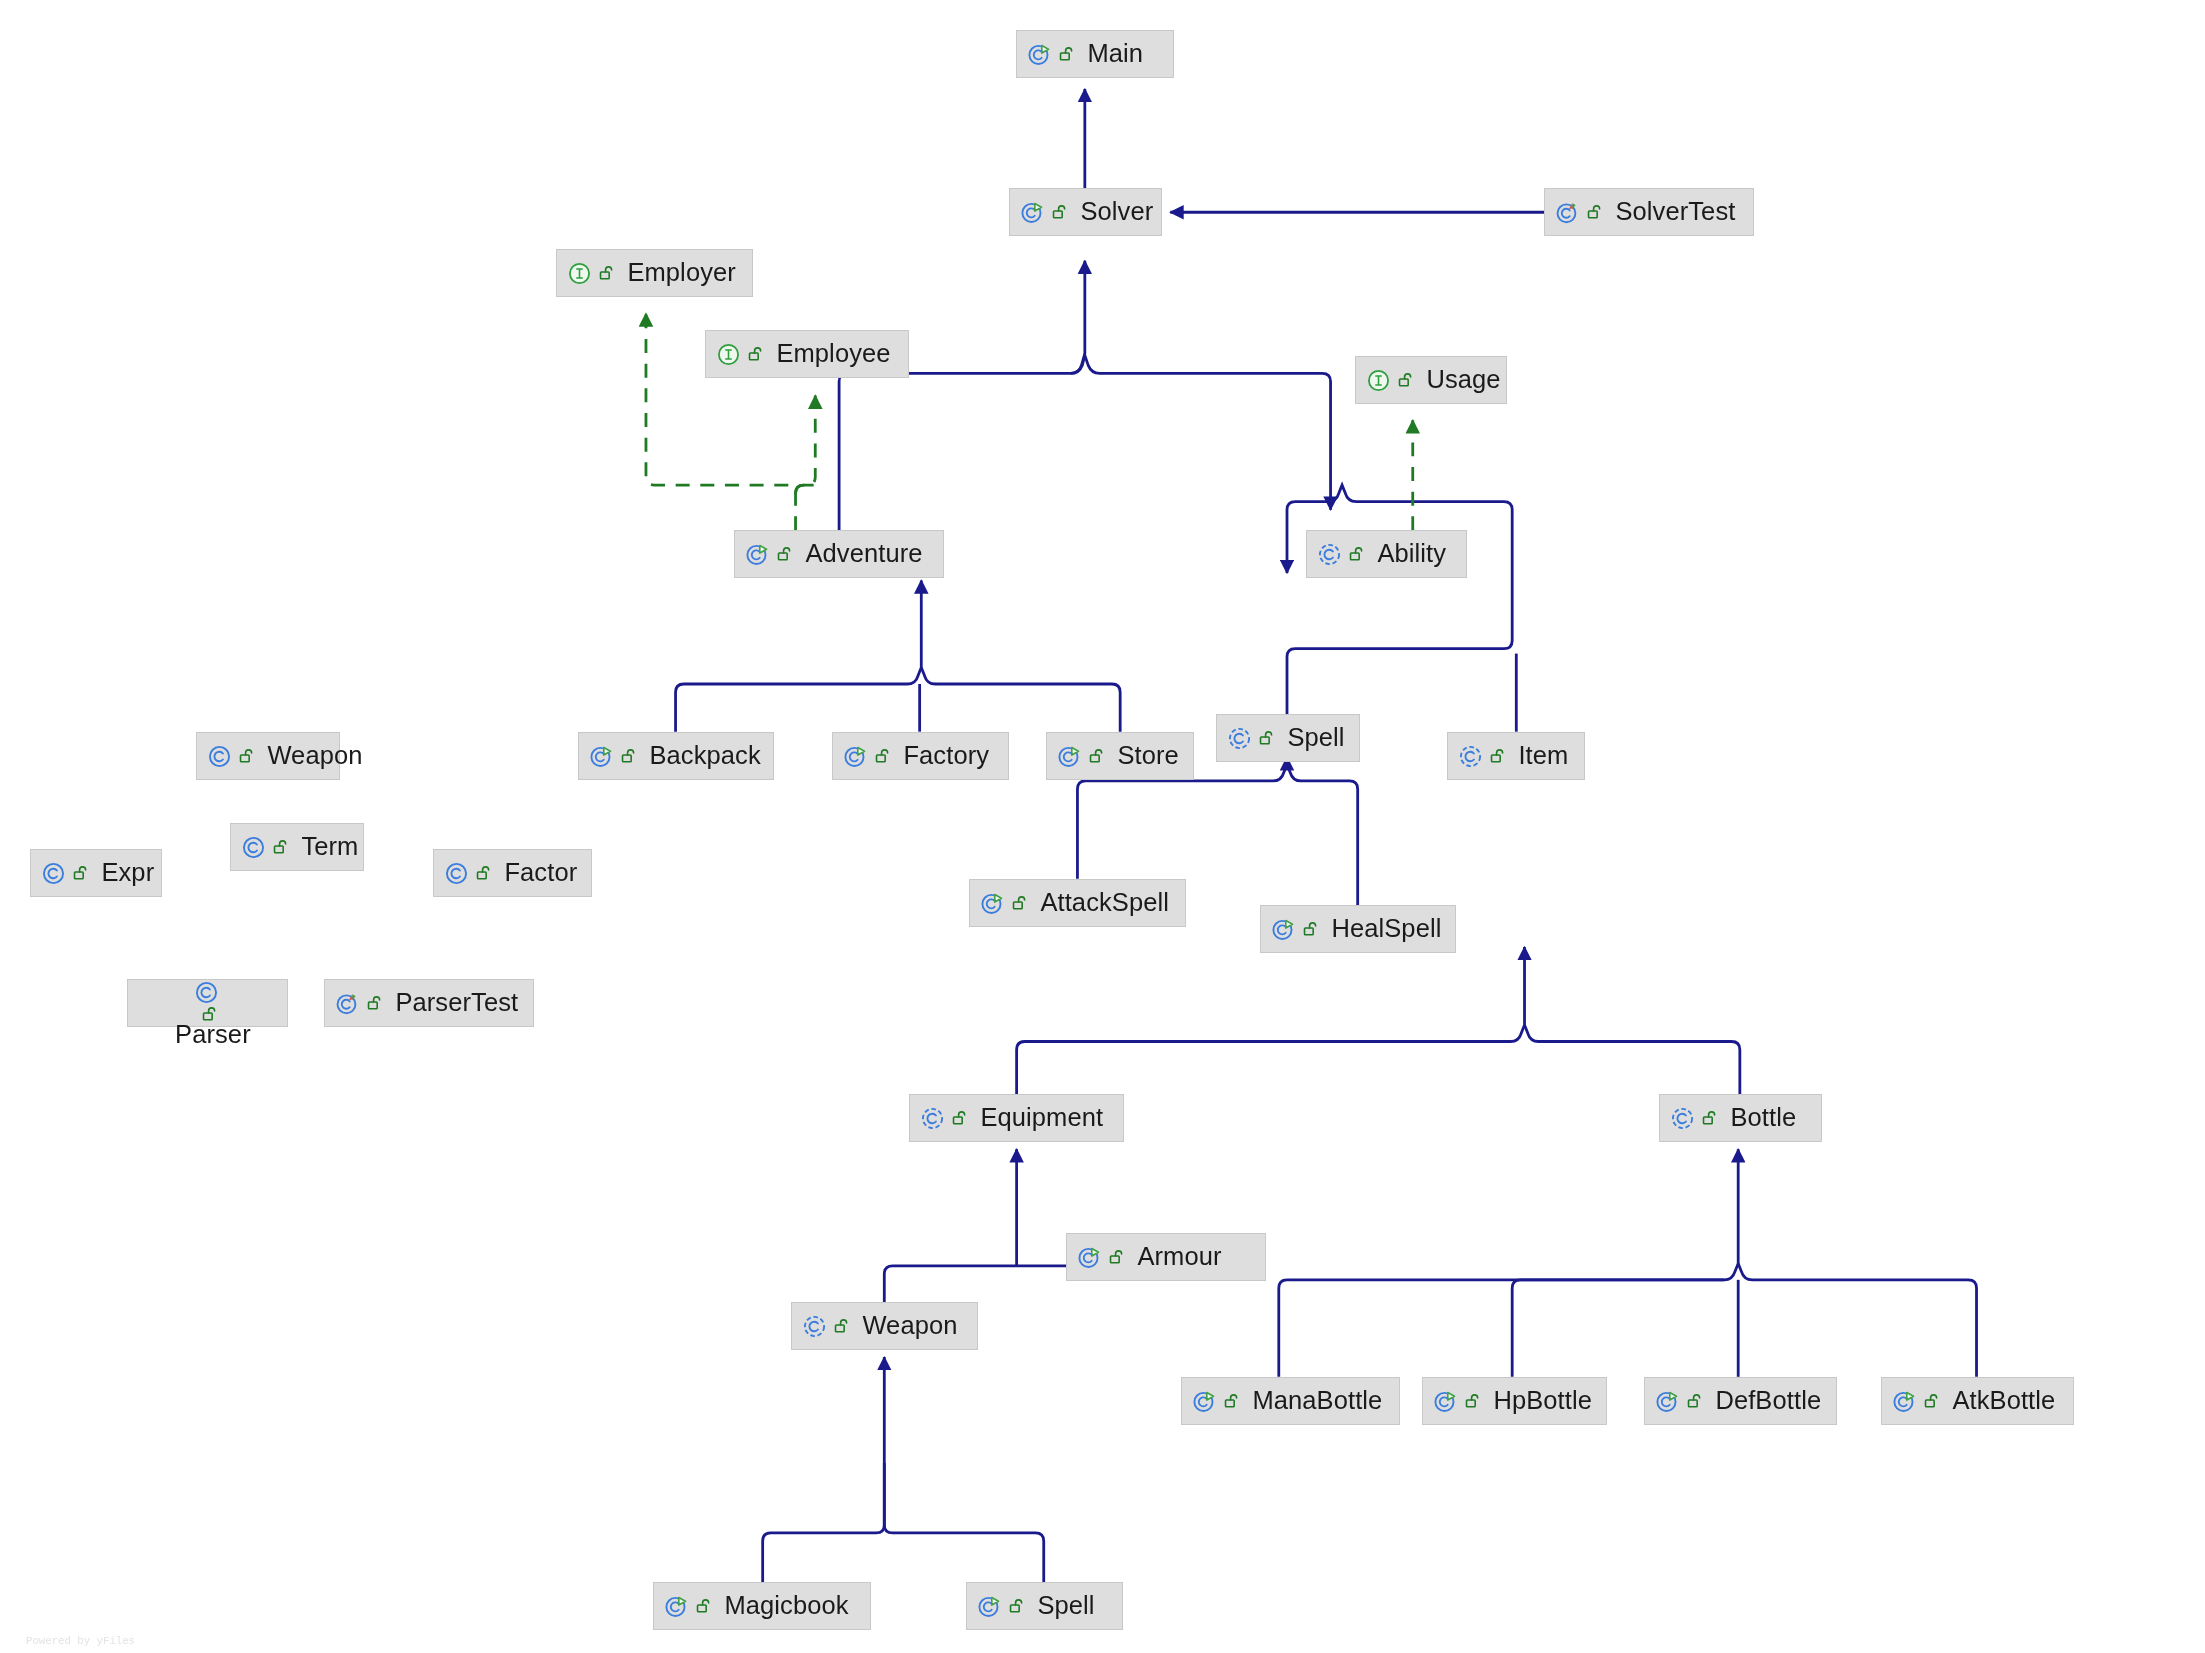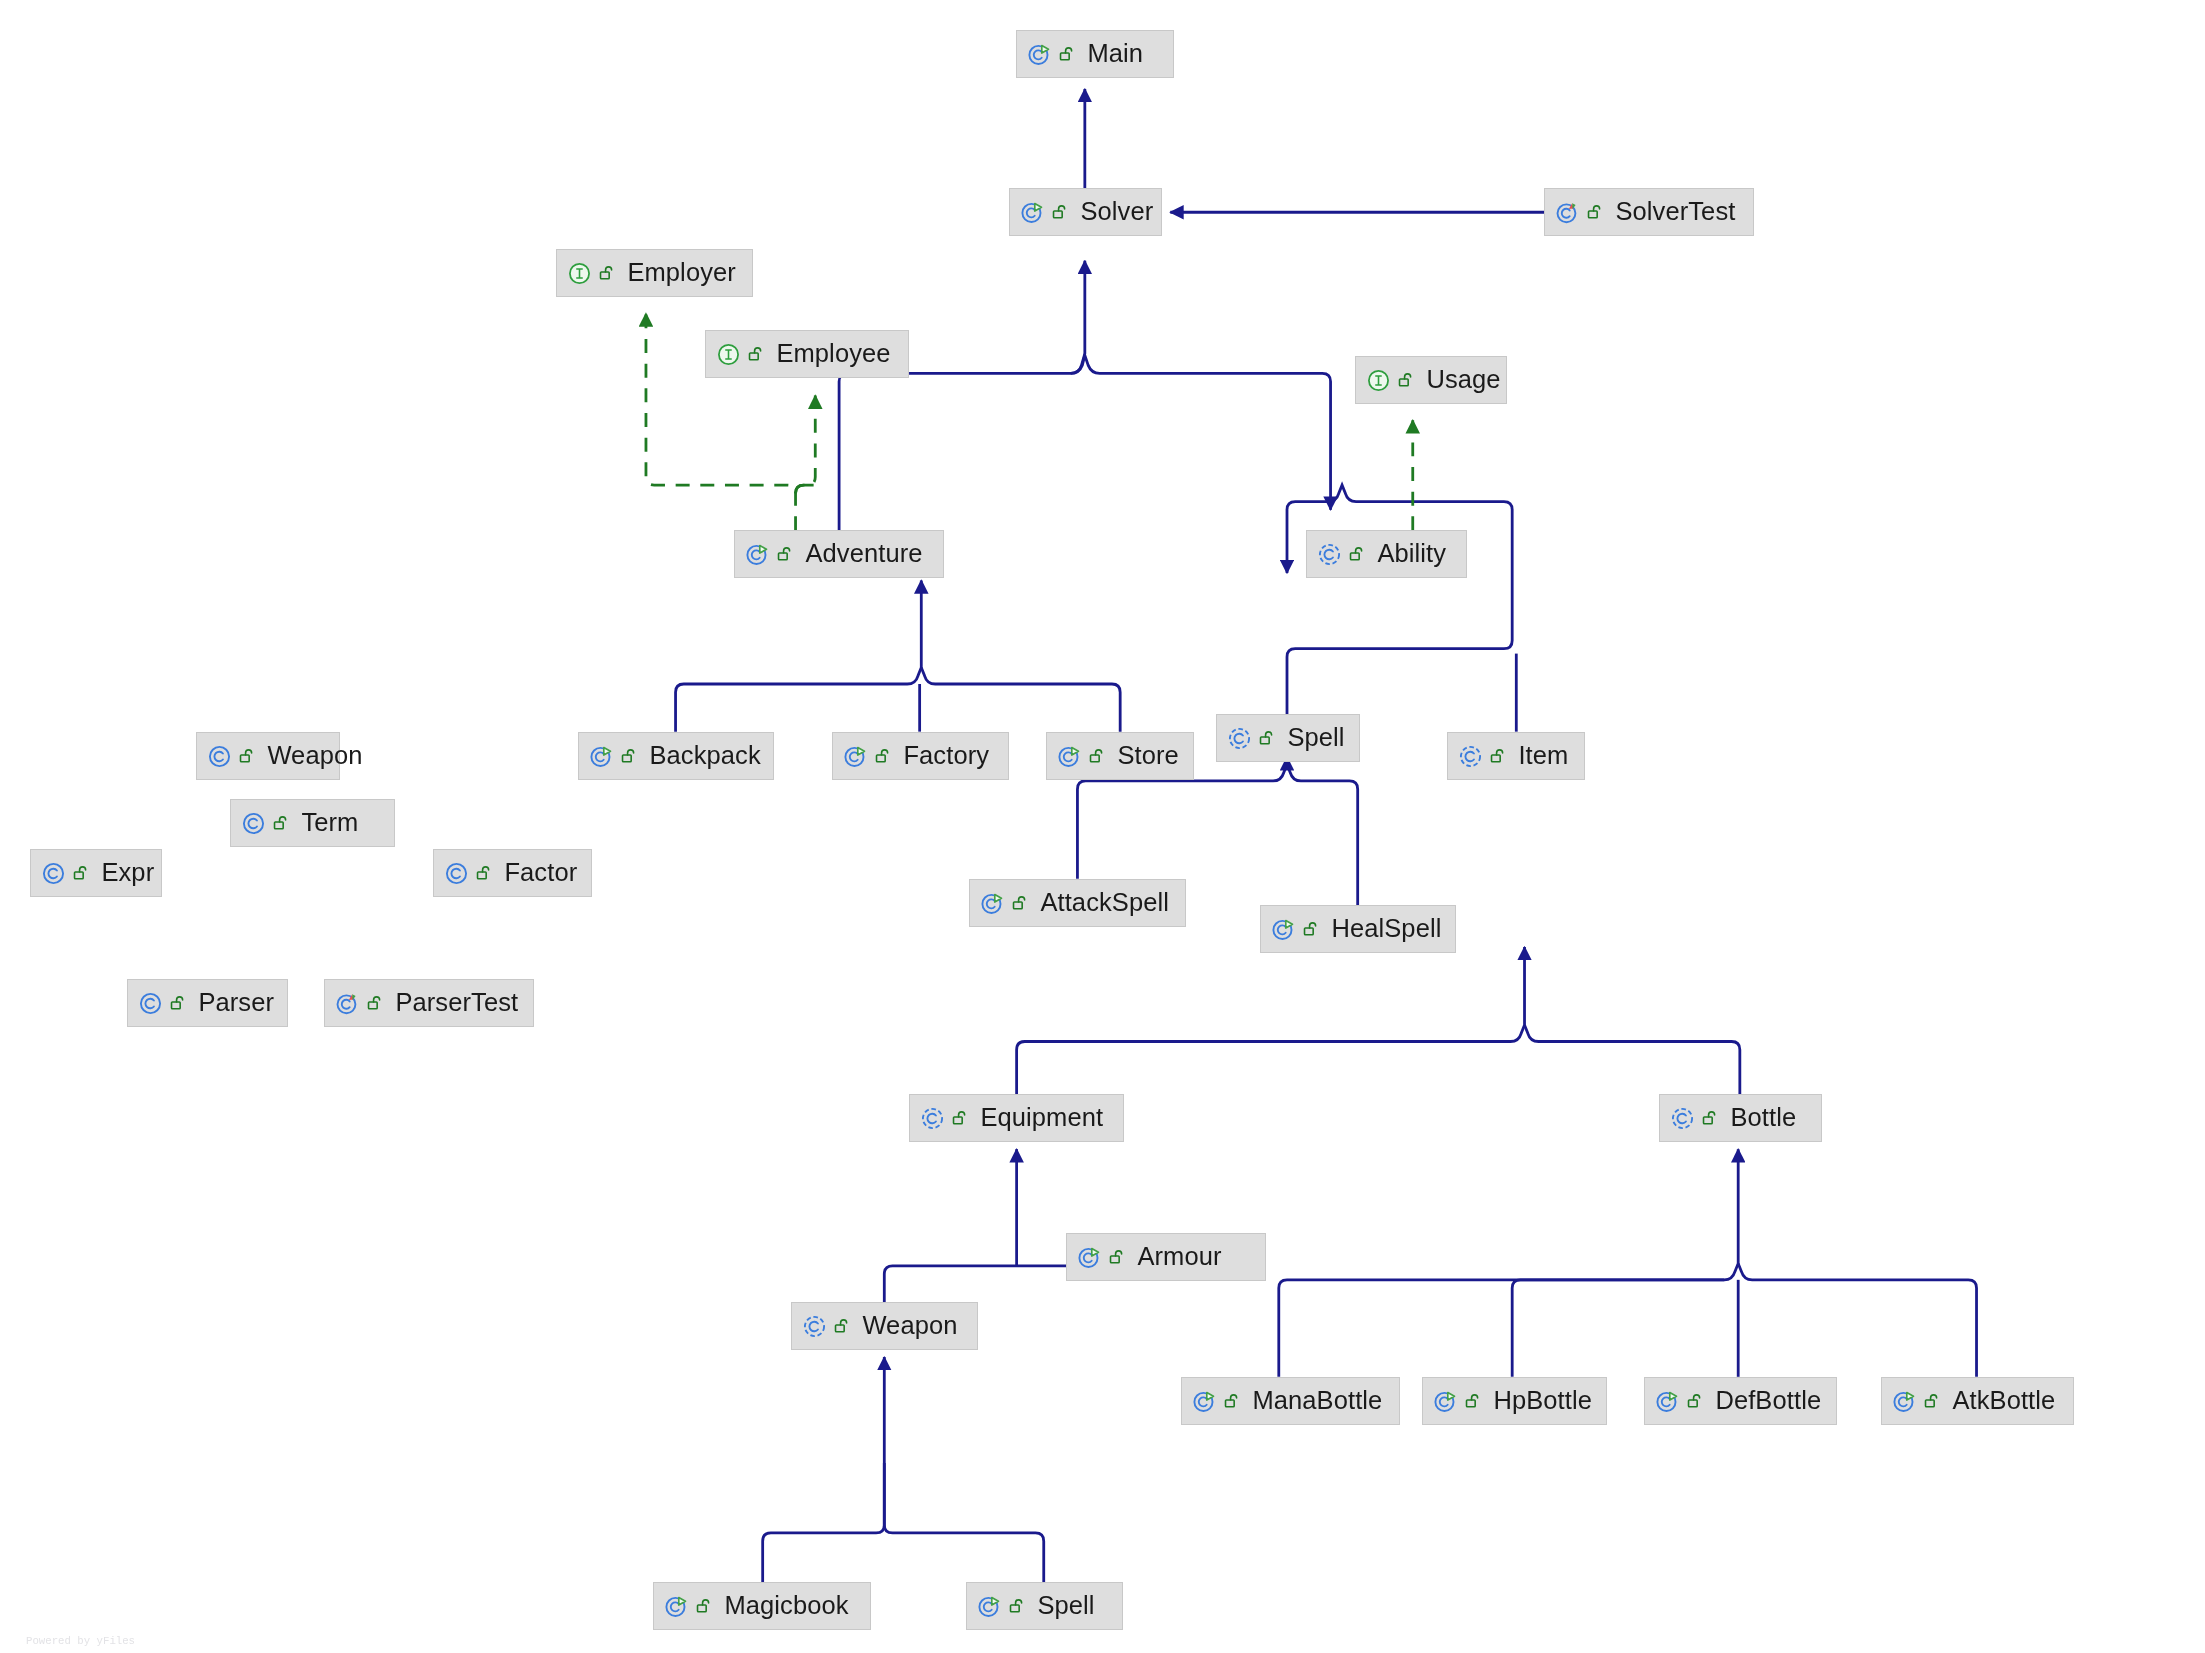--- a/index.html
+++ b/index.html
@@ -381,21 +381,21 @@
           </svg>
         </span>
         <span class="icon-wrap">
           <svg class="lock-icon" viewBox="0 0 24 24">
             <rect x="3.5" y="11" width="12" height="9.5" rx="1.2" fill="none" stroke="#1f7a23" stroke-width="2.2"></rect>
             <path d="M10.5 11V8.2a4.2 4.2 0 0 1 8.4 0" fill="none" stroke="#1f7a23" stroke-width="2.2" stroke-linecap="round"></path>
           </svg>
         </span>
         <span class="node-label">Expr</span>
       </div>
-      <div class="node" style="left: 230px; top: 799px; width: 165px;">
+      <div class="node" style="left: 230px; top: 823px; width: 134px;">
         <span class="icon-wrap">
           <svg class="type-icon" viewBox="0 0 24 24">
             <circle cx="12" cy="12" r="9.2" fill="none" stroke="#3b7ddd" stroke-width="1.8"></circle>
             <path d="M15.3 9.1a4.6 4.6 0 1 0 0 5.8" fill="none" stroke="#3b7ddd" stroke-width="1.8" stroke-linecap="round"></path>
           </svg>
         </span>
         <span class="icon-wrap">
           <svg class="lock-icon" viewBox="0 0 24 24">
             <rect x="3.5" y="11" width="12" height="9.5" rx="1.2" fill="none" stroke="#1f7a23" stroke-width="2.2"></rect>
             <path d="M10.5 11V8.2a4.2 4.2 0 0 1 8.4 0" fill="none" stroke="#1f7a23" stroke-width="2.2" stroke-linecap="round"></path>
@@ -443,21 +443,21 @@
           </svg>
         </span>
         <span class="icon-wrap">
           <svg class="lock-icon" viewBox="0 0 24 24">
             <rect x="3.5" y="11" width="12" height="9.5" rx="1.2" fill="none" stroke="#1f7a23" stroke-width="2.2"></rect>
             <path d="M10.5 11V8.2a4.2 4.2 0 0 1 8.4 0" fill="none" stroke="#1f7a23" stroke-width="2.2" stroke-linecap="round"></path>
           </svg>
         </span>
         <span class="node-label">HealSpell</span>
       </div>
-      <div class="node" style="left: 127px; top: 979px; width: 161px;">
+      <div class="node" style="left: 127px; top: 979px; width: 161px; flex-direction: column;">
         <span class="icon-wrap">
           <svg class="type-icon" viewBox="0 0 24 24">
             <circle cx="12" cy="12" r="9.2" fill="none" stroke="#3b7ddd" stroke-width="1.8"></circle>
             <path d="M15.3 9.1a4.6 4.6 0 1 0 0 5.8" fill="none" stroke="#3b7ddd" stroke-width="1.8" stroke-linecap="round"></path>
           </svg>
         </span>
         <span class="icon-wrap">
           <svg class="lock-icon" viewBox="0 0 24 24">
             <rect x="3.5" y="11" width="12" height="9.5" rx="1.2" fill="none" stroke="#1f7a23" stroke-width="2.2"></rect>
             <path d="M10.5 11V8.2a4.2 4.2 0 0 1 8.4 0" fill="none" stroke="#1f7a23" stroke-width="2.2" stroke-linecap="round"></path>

